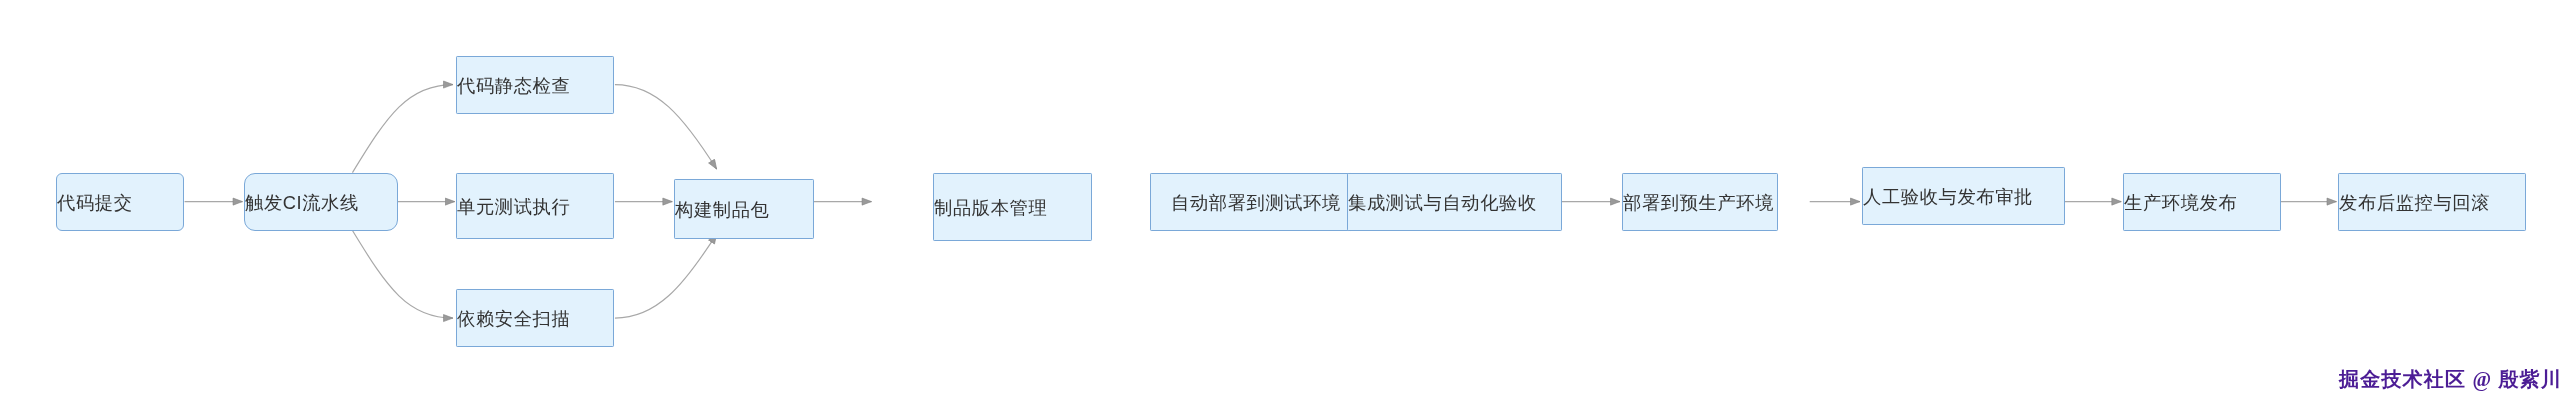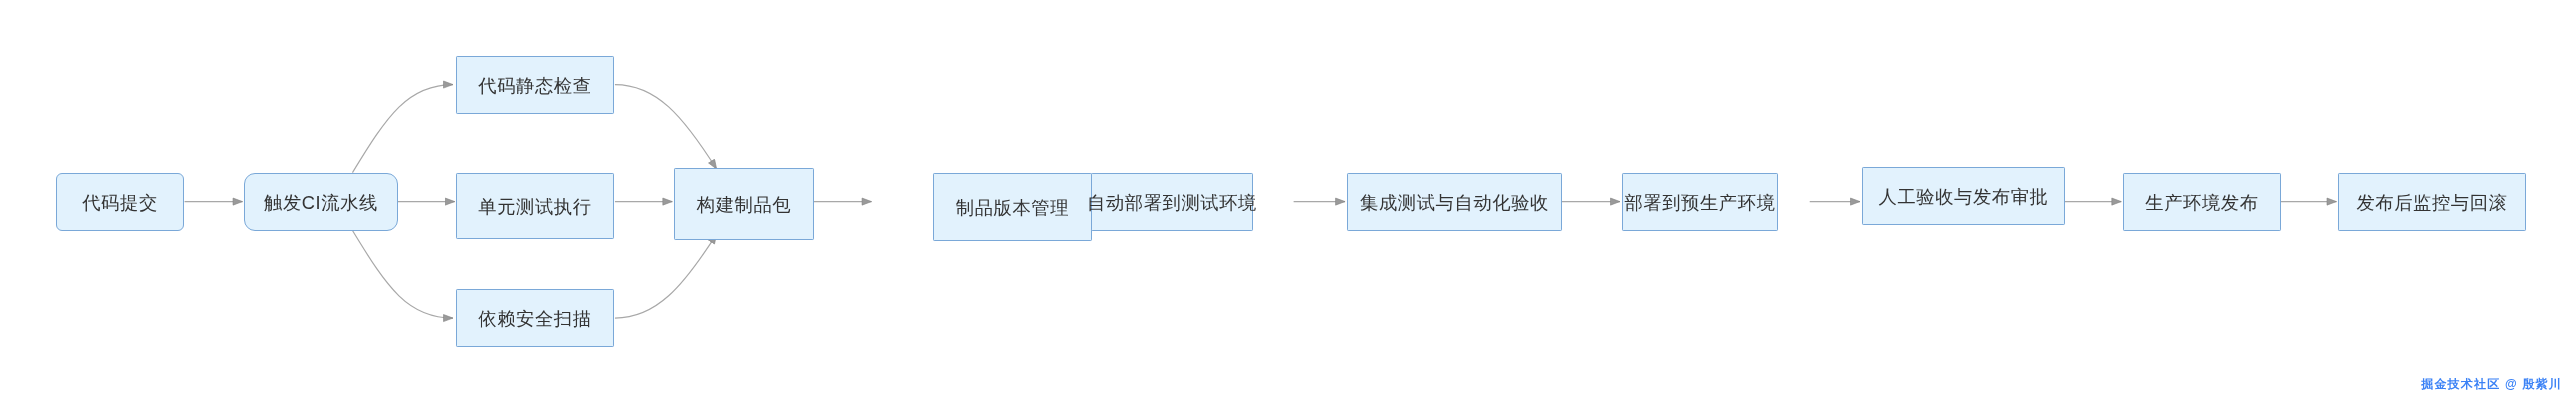--- a/index.html
+++ b/index.html
@@ -22,38 +22,39 @@
     stroke-width: 2px;
   }
   .node {
     position: absolute;
     box-sizing: border-box;
     background: #e2f2fd;
     border: 1.2px solid #7aa8d8;
     border-radius: 1.2px;
     display: flex;
     align-items: center;
-    justify-content: center;
+    justify-content: flex-start;
   }
   .node-label {
     color: #333333;
     font-size: 18.3px;
     letter-spacing: 0.6px;
     white-space: nowrap;
   }
   .watermark {
     position: absolute;
     right: 14px;
     bottom: 9.5px;
-    font-size: 12px;
+    font-size: 20px;
     font-weight: 600;
     letter-spacing: 1.2px;
-    color: #3b82f6;
+    color: #4c1d95;
     text-shadow: 1.2px 1.2px 0 #ffffff;
     white-space: nowrap;
+    font-family: Liberation Serif, serif;
   }
 </style>
 </head>
 <body>
 
 <div class="canvas">
 
   <svg id="edge-layer" viewBox="0 0 4357 680" xmlns="http://www.w3.org/2000/svg">
     <defs>
       <marker id="arrow" markerUnits="userSpaceOnUse" markerWidth="20" markerHeight="16" refX="17" refY="7" orient="auto">
@@ -87,27 +88,27 @@
       </div>
       <div class="node" style="left: 456px; top: 56px; width: 158px; height: 58px;">
         <span class="node-label">代码静态检查</span>
       </div>
       <div class="node" style="left: 456px; top: 173px; width: 158px; height: 66px;">
         <span class="node-label">单元测试执行</span>
       </div>
       <div class="node" style="left: 456px; top: 289px; width: 158px; height: 58px;">
         <span class="node-label">依赖安全扫描</span>
       </div>
-      <div class="node" style="left: 674px; top: 168px; width: 140px; height: 72px; font-family: Liberation Mono, monospace;">
+      <div class="node" style="left: 674px; top: 179px; width: 140px; height: 60px; font-family: Liberation Mono, monospace;">
         <span class="node-label">构建制品包</span>
       </div>
       <div class="node" style="left: 901px; top: 173px; width: 159px; height: 68px; margin-left: 32px;">
         <span class="node-label">制品版本管理</span>
       </div>
-      <div class="node" style="left: 1091px; top: 173px; width: 162px; height: 58px;">
+      <div class="node" style="left: 1150px; top: 173px; width: 202px; height: 58px; padding-left: 20px;">
         <span class="node-label">自动部署到测试环境</span>
       </div>
       <div class="node" style="left: 1347px; top: 173px; width: 215px; height: 58px;">
         <span class="node-label">集成测试与自动化验收</span>
       </div>
       <div class="node" style="left: 1622px; top: 173px; width: 156px; height: 58px;">
         <span class="node-label">部署到预生产环境</span>
       </div>
       <div class="node" style="left: 1862px; top: 167px; width: 203px; height: 58px;">
         <span class="node-label">人工验收与发布审批</span>

